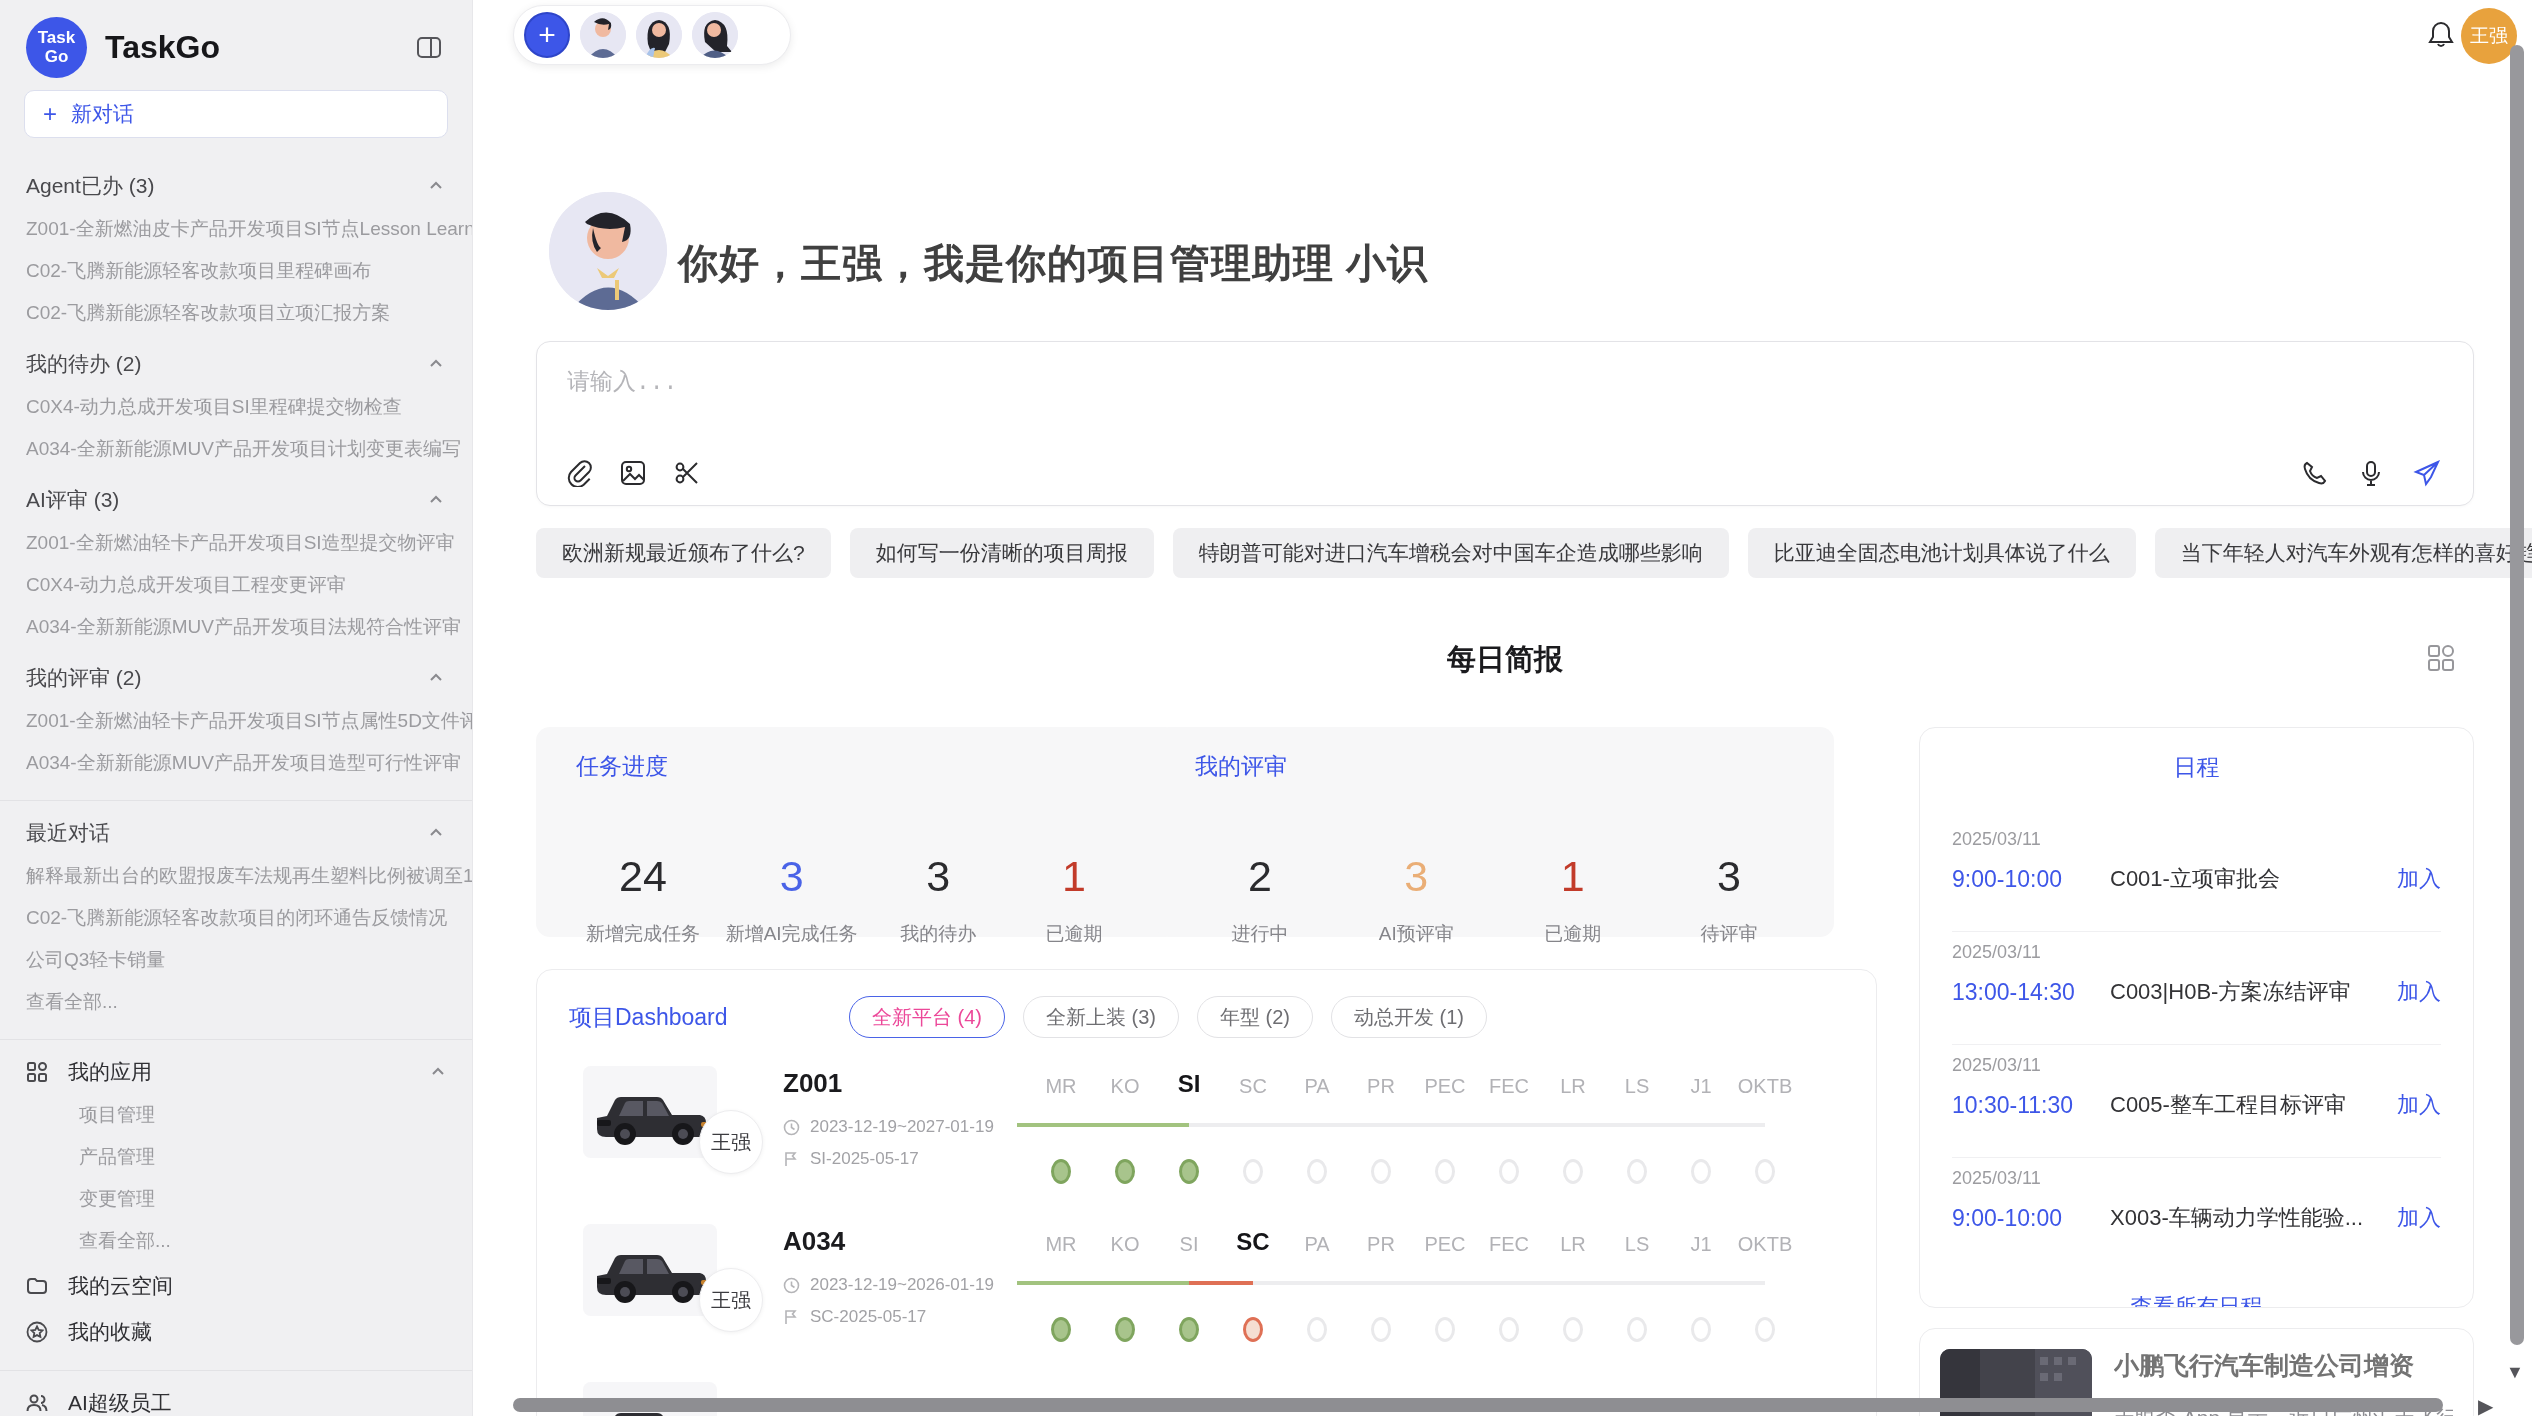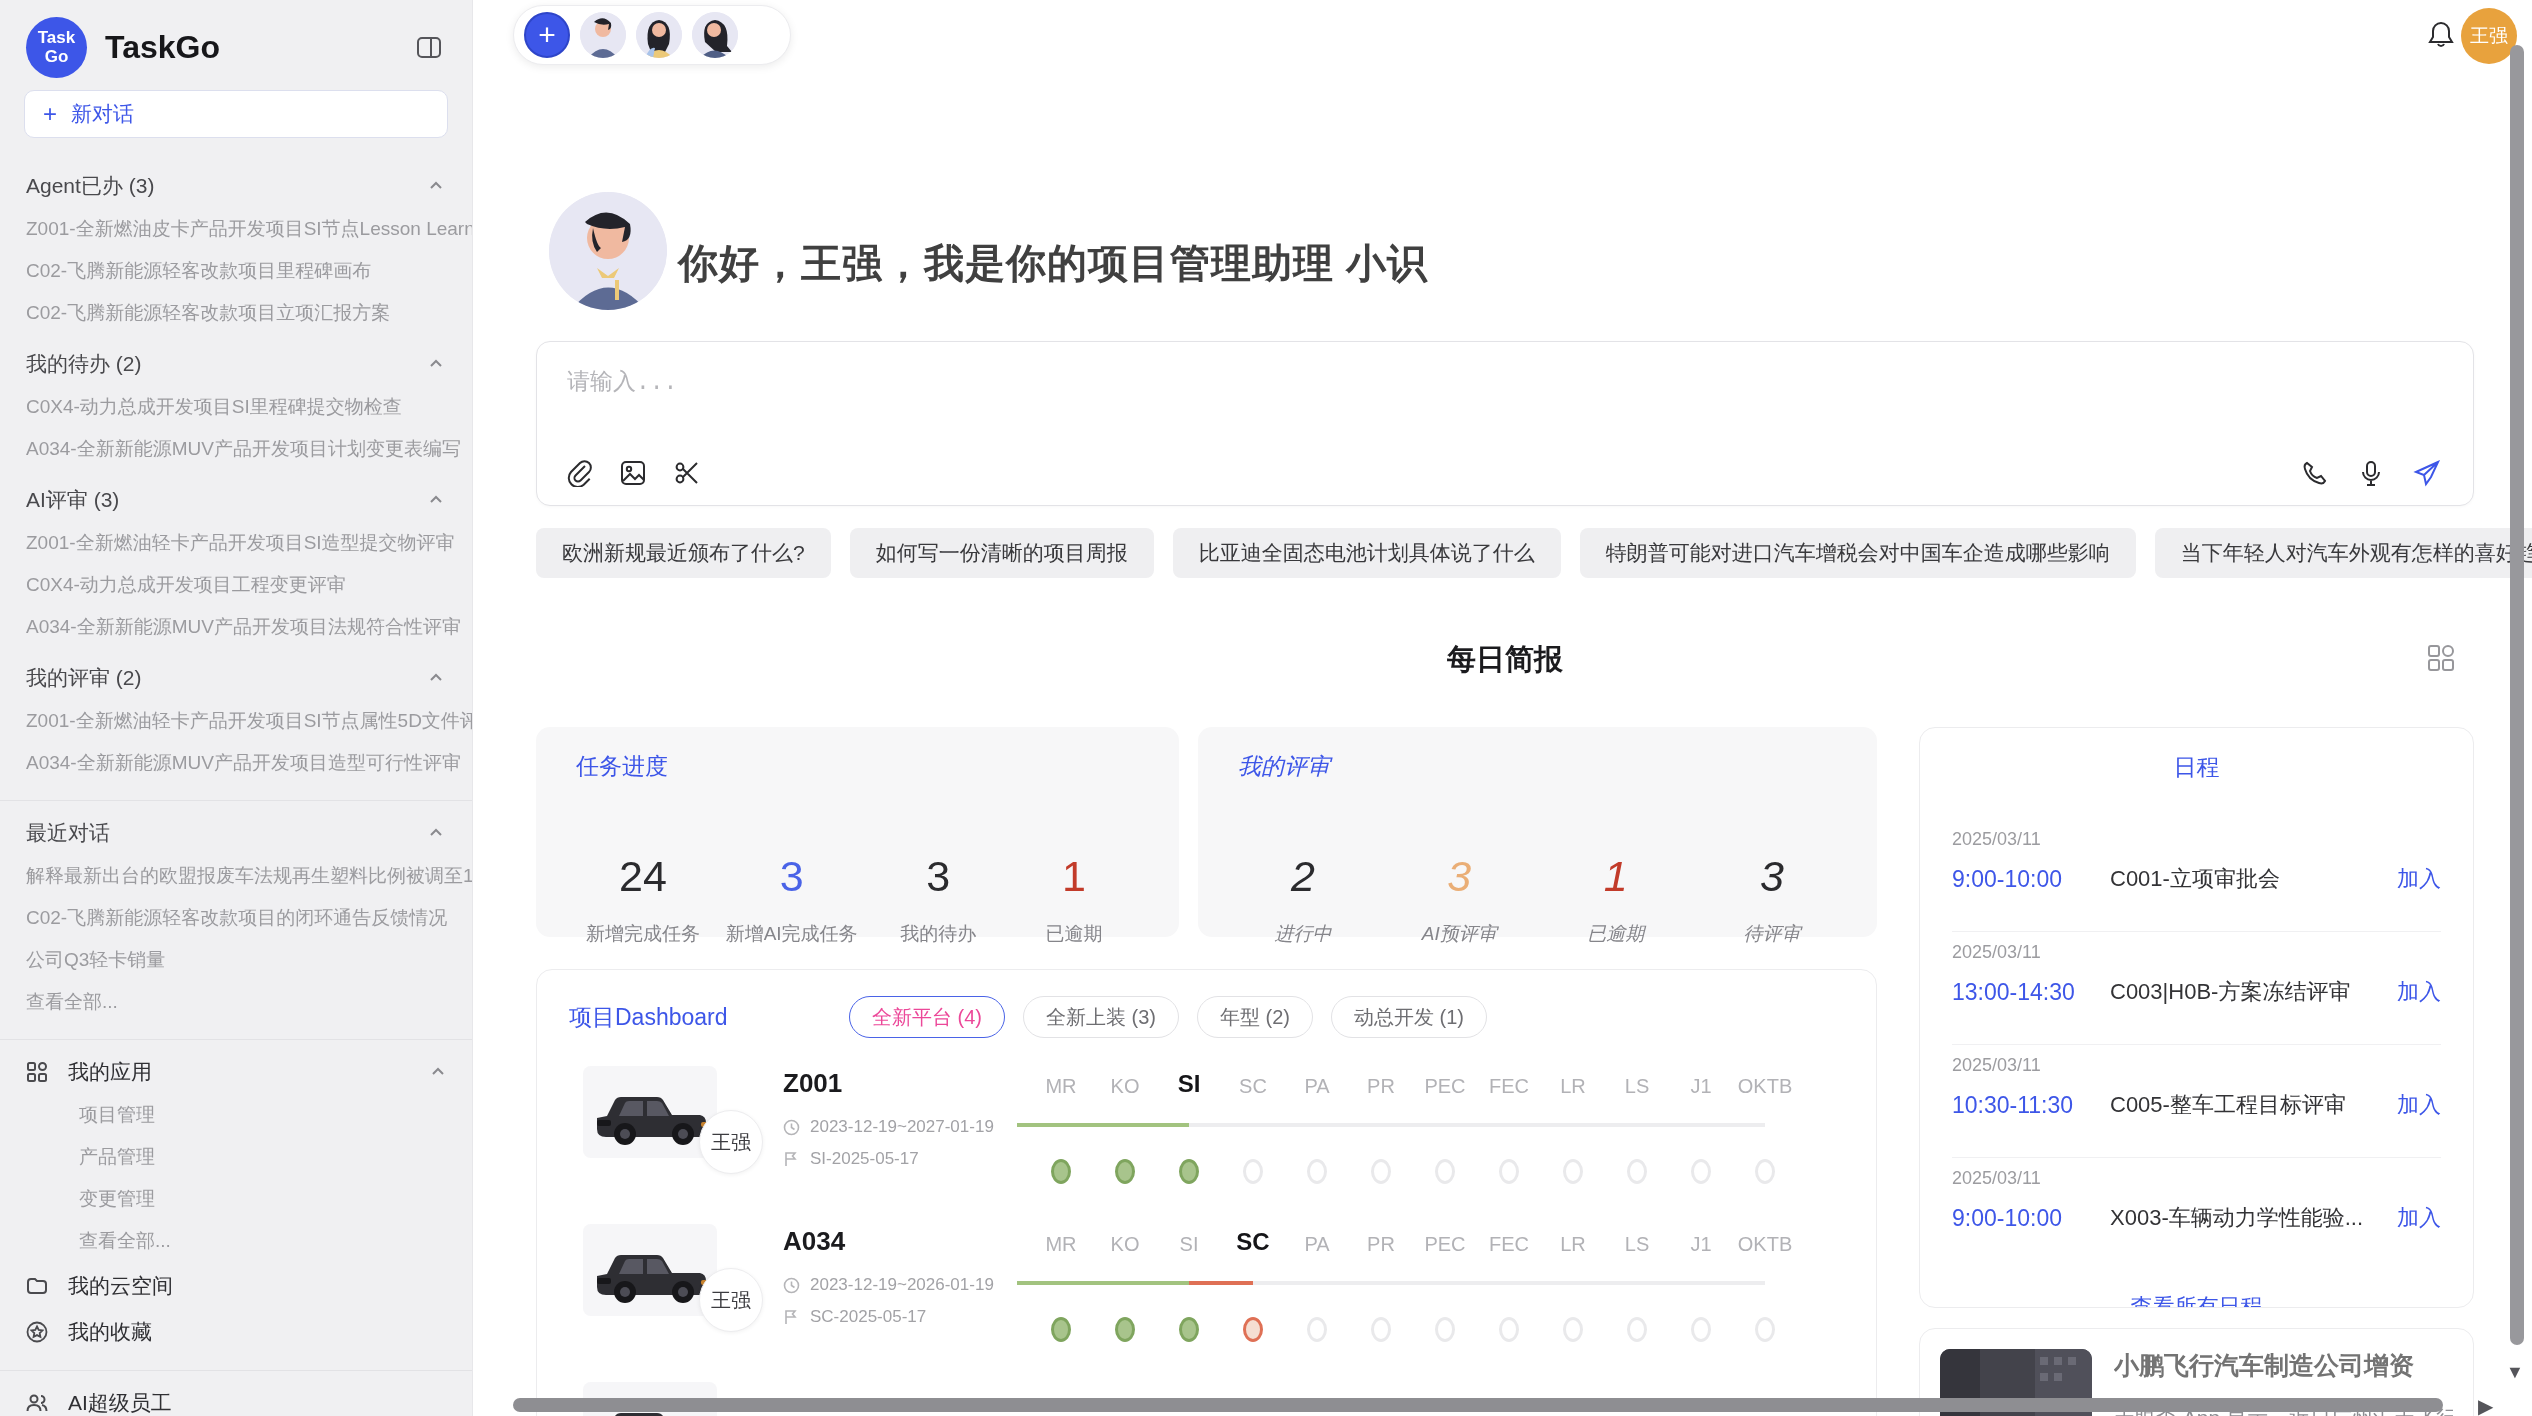--- a/index.html
+++ b/index.html
@@ -65,21 +65,21 @@
   .chip { background:#efeff1; border-radius:8px; height:50px; display:flex; align-items:center;
     padding:0 26px; font-size:21px; color:#39393c; white-space:nowrap; cursor:pointer;}
 
   .brief-title { position:absolute; left:63px; top:640px; width:1938px; text-align:center;
     font-size:29px; font-weight:700; color:#1b1b1e;}
   .brief-grid-icon { position:absolute; left:1952px; top:642px; width:32px; height:32px; cursor:pointer;}
 
   .stat-card { position:absolute; top:727px; height:210px; background:#f7f7f8; border-radius:14px;
     padding:24px 40px;}
   .stat-card.c1 { left:63px; width:643px; }
-  .stat-card.c2 { left:725px; width:679px;font-style:italic; }
+  .stat-card.c2 { left:682px; width:679px; }
   .stat-title { font-size:23px; color:#3d56e8;}
   .stat-row { display:flex; justify-content:space-between; margin-top:10px; padding:0 10px;}
   .stat-col { text-align:center; min-width:110px;}
   .stat-num { font-size:43px; font-weight:500; line-height:78px;margin-top:45px;}
   .stat-label { font-size:19px; color:#85858a; margin-top:6px;}
 
   .dash-card { position:absolute; left:63px; top:969px; width:1341px; height:470px;
     background:#fff; border:1px solid #ececee; border-radius:16px; padding:26px 32px; overflow:hidden;}
   .dash-head { display:flex; align-items:center; }
   .dash-title { font-size:23px; color:#3d56e8; width:280px;}
@@ -370,22 +370,22 @@
           <svg width="30" height="30" viewBox="0 0 30 30" fill="none" stroke="#3d56e8" stroke-width="2">
               <path d="M26 4 L4 14 l8 3 l2 9 l5 -7 z M26 4 L12 17"></path>
             </svg>
         </span>
       </div>
     </div>
 
     <div class="chips-row" id="chips-row">
         <div class="chip">欧洲新规最近颁布了什么?</div>
         <div class="chip">如何写一份清晰的项目周报</div>
+        <div class="chip">特朗普可能对进口汽车增税会对中国车企造成哪些影响</div>
         <div class="chip">比亚迪全固态电池计划具体说了什么</div>
-        <div class="chip">特朗普可能对进口汽车增税会对中国车企造成哪些影响</div>
         <div class="chip">当下年轻人对汽车外观有怎样的喜好趋势</div>
       </div>
 
     <div class="brief-title">每日简报</div>
     <svg class="brief-grid-icon" viewBox="0 0 32 32" fill="none" stroke="#97979b" stroke-width="2">
         <rect x="4" y="4" width="10" height="10" rx="2"></rect>
         <rect x="18" y="4" width="10" height="10" rx="5"></rect>
         <rect x="4" y="18" width="10" height="10" rx="2"></rect>
         <rect x="18" y="18" width="10" height="10" rx="2"></rect>
       </svg>

